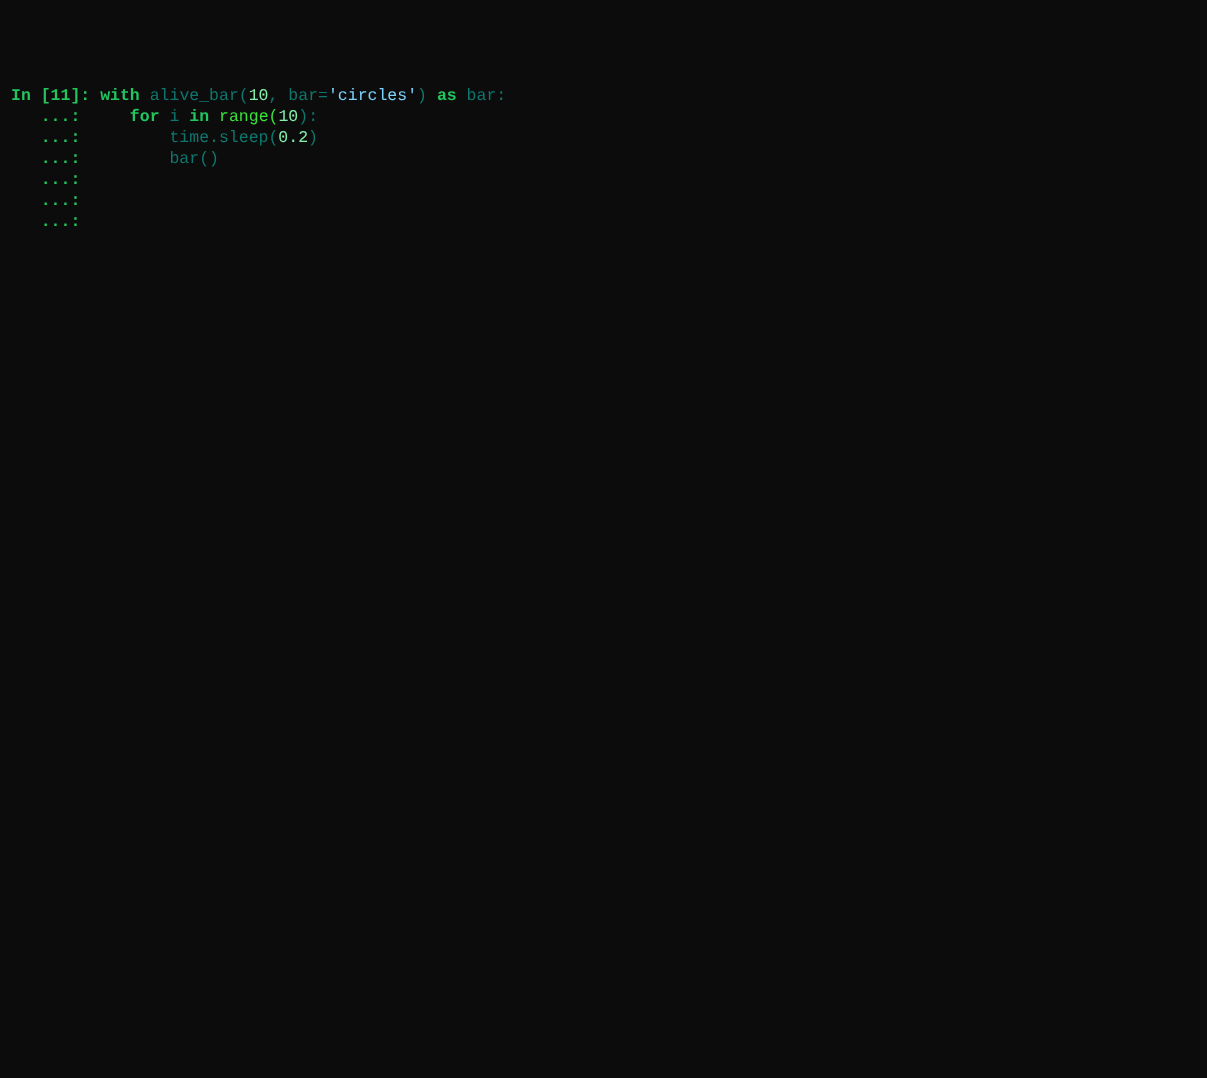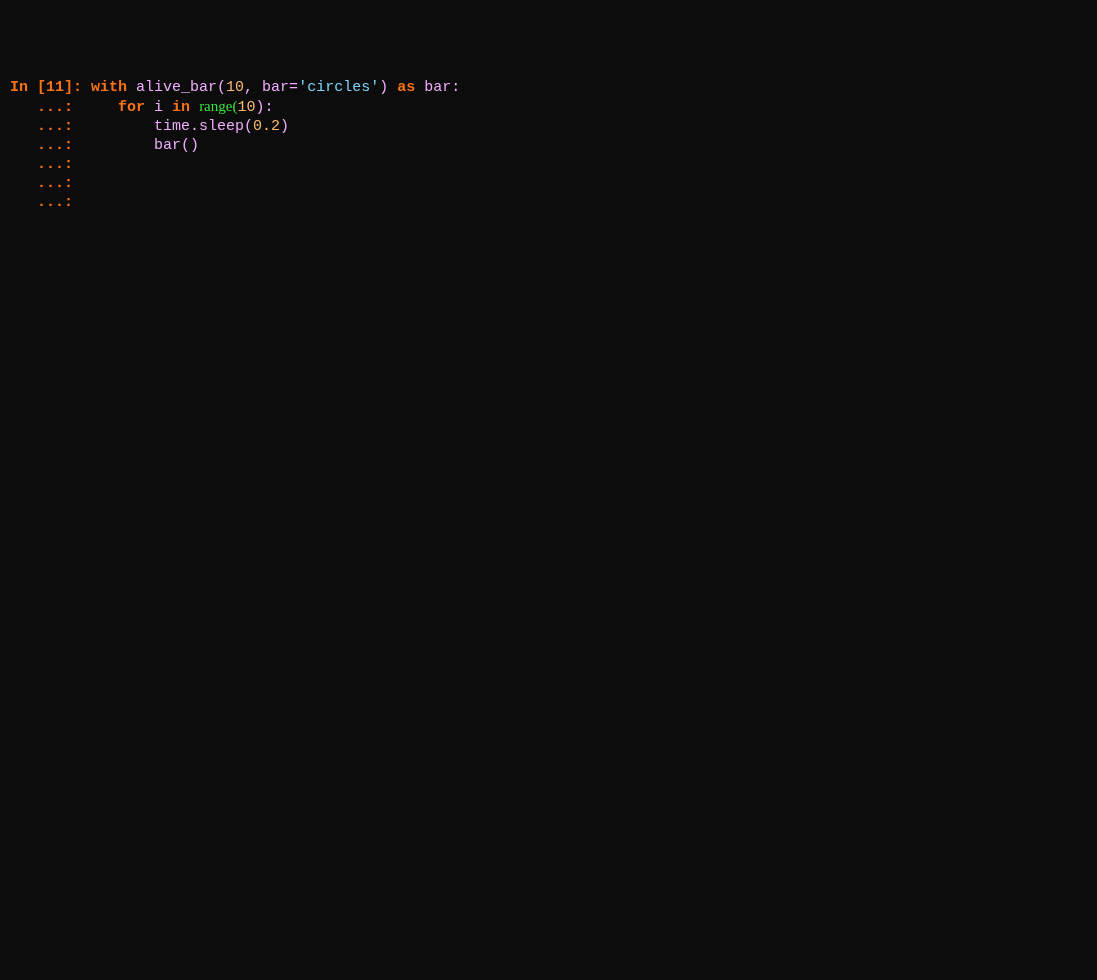--- a/index.html
+++ b/index.html
@@ -13,36 +13,35 @@
       font-family: 'Consolas', 'Monaco', 'Courier New', monospace;
       font-size: 15px;
       line-height: 19px;
       width: 1097px;
       height: 980px;
       padding: 2px 10px;
       white-space: pre;
       overflow: hidden;
     }
     .green {
-      color: #f97316;
+      color: #22c55e;
       font-weight: bold;
       margin-top: 48px;
     }
     .green-normal {
       color: #3be23b;
-      font-family: Liberation Serif, serif;
     }
     .red {
       color: #7dd3fc;
     }
     .white {
-      color: #f0abfc;
+      color: #0f766e;
     }
     .num {
-      color: #fdba74;
+      color: #86efac;
     }
     .line {
       display: block;
     }
   </style>
 </head>
 <body>
 
 
 

